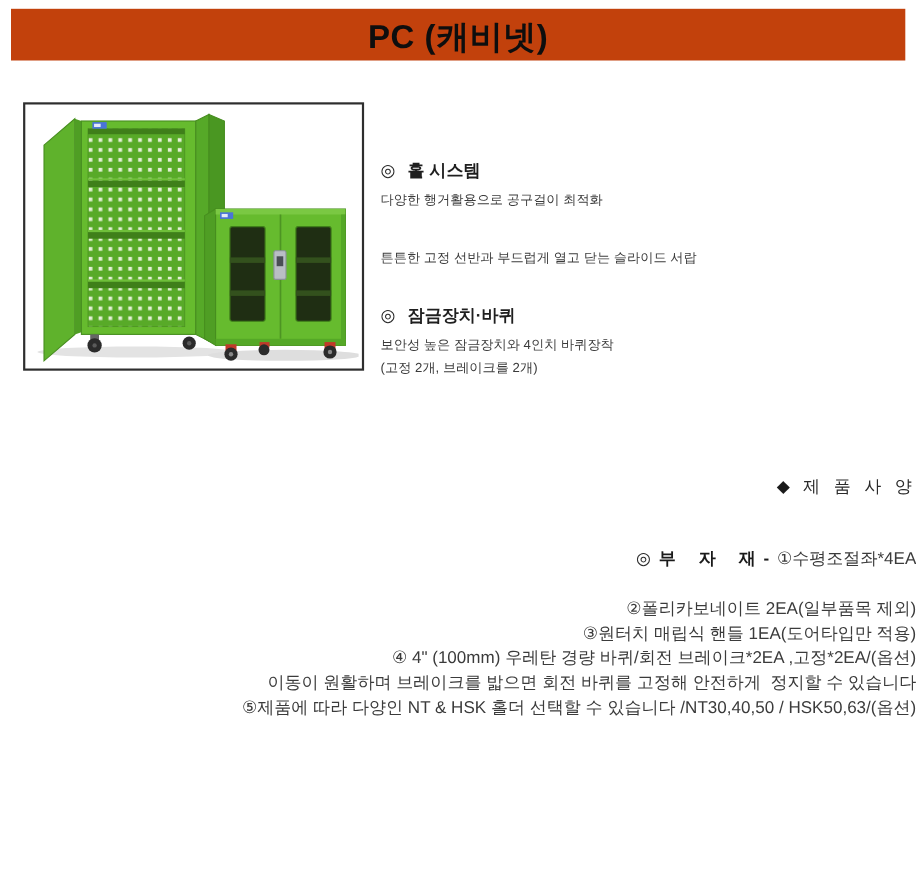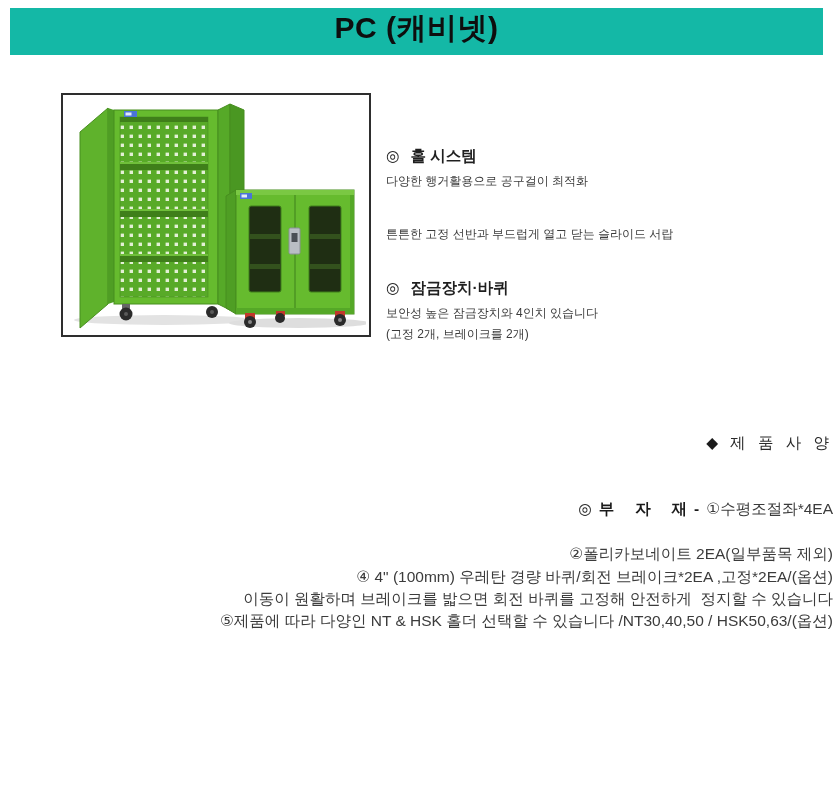--- a/index.html
+++ b/index.html
@@ -3,28 +3,28 @@
 <meta charset="utf-8">
 <style>
   html,body { margin:0; padding:0; background:#ffffff; }
   body {
     width:833px; height:803px; overflow:hidden;
     font-family:"Liberation Sans","DejaVu Sans",sans-serif;
     color:#3b3b3b;
   }
   
   .banner {
-    margin:8px 10px 0 10px; height:47px; background:#14b8a6;
-    display:flex; align-items:flex-start; justify-content:center;
+    margin:8px 10px 0 10px; height:47px; background:#c2410c;
+    display:flex; align-items:flex-end; justify-content:center;
   }
   .banner .title {
     margin:0; font-size:30px; font-weight:800; color:#0e0e0e; letter-spacing:0.5px;
   }
   
-  .top { display:flex; margin-top:38px;padding-left:40px; }
+  .top { display:flex; margin-top:38px; }
   .photo-frame {
     margin-left:21px; width:304px; height:238px; flex:0 0 auto;
     border:2px solid #2e2e2e; padding:1px; background:#ffffff;
   }
   .features { margin-left:15px; padding-top:52px; }
   .feature { margin-bottom:32px; }
   .feature-title {
     font-weight:700; color:#1f1f1f; font-size:15.5px; line-height:22px; margin-bottom:4px;
   }
   .feature-title .bullet { margin-right:11px; color:#2a2a2a; }
@@ -132,39 +132,40 @@
       </div>
       <div class="feature-line">다양한 행거활용으로 공구걸이 최적화</div>
     </div>
     <div class="feature">
       <div class="feature-line">튼튼한 고정 선반과 부드럽게 열고 닫는 슬라이드 서랍</div>
     </div>
     <div class="feature">
       <div class="feature-title">
         <span class="bullet">◎</span><span>잠금장치·바퀴</span>
       </div>
-      <div class="feature-line">보안성 높은 잠금장치와 4인치 있습니다</div>
+      <div class="feature-line">보안성 높은 잠금장치와 4인치 바퀴장착</div>
       <div class="feature-line">(고정 2개, 브레이크를 2개)</div>
     </div>
   </div>
 </div>
 
 <div class="content">
 
   <div class="section-heading plain line">
     <span class="diamond">◆</span><span class="heading-text">제 품 사 양</span>
   </div>
 
 
   <div class="spec-row line">
     <span class="bullet">◎</span><span class="spec-label">부   자   재</span><span class="spec-sep">-</span><span class="spec-value">①수평조절좌*4EA</span>
   </div>
 
   <div class="parts-items">
     <div class="line">②폴리카보네이트 2EA(일부품목 제외)</div>
+    <div class="line">③원터치 매립식 핸들 1EA(도어타입만 적용)</div>
     <div class="line">④ 4" (100mm) 우레탄 경량 바퀴/회전 브레이크*2EA ,고정*2EA/(옵션)</div>
     <div class="line indent-more">이동이 원활하며 브레이크를 밟으면 회전 바퀴를 고정해 안전하게  정지할 수 있습니다</div>
     <div class="line">⑤제품에 따라 다양인 NT &amp; HSK 홀더 선택할 수 있습니다 /NT30,40,50 / HSK50,63/(옵션)</div>
   </div>
 
   <div class="coating-block">
     <div class="spec-row line">
       
     </div>
 

